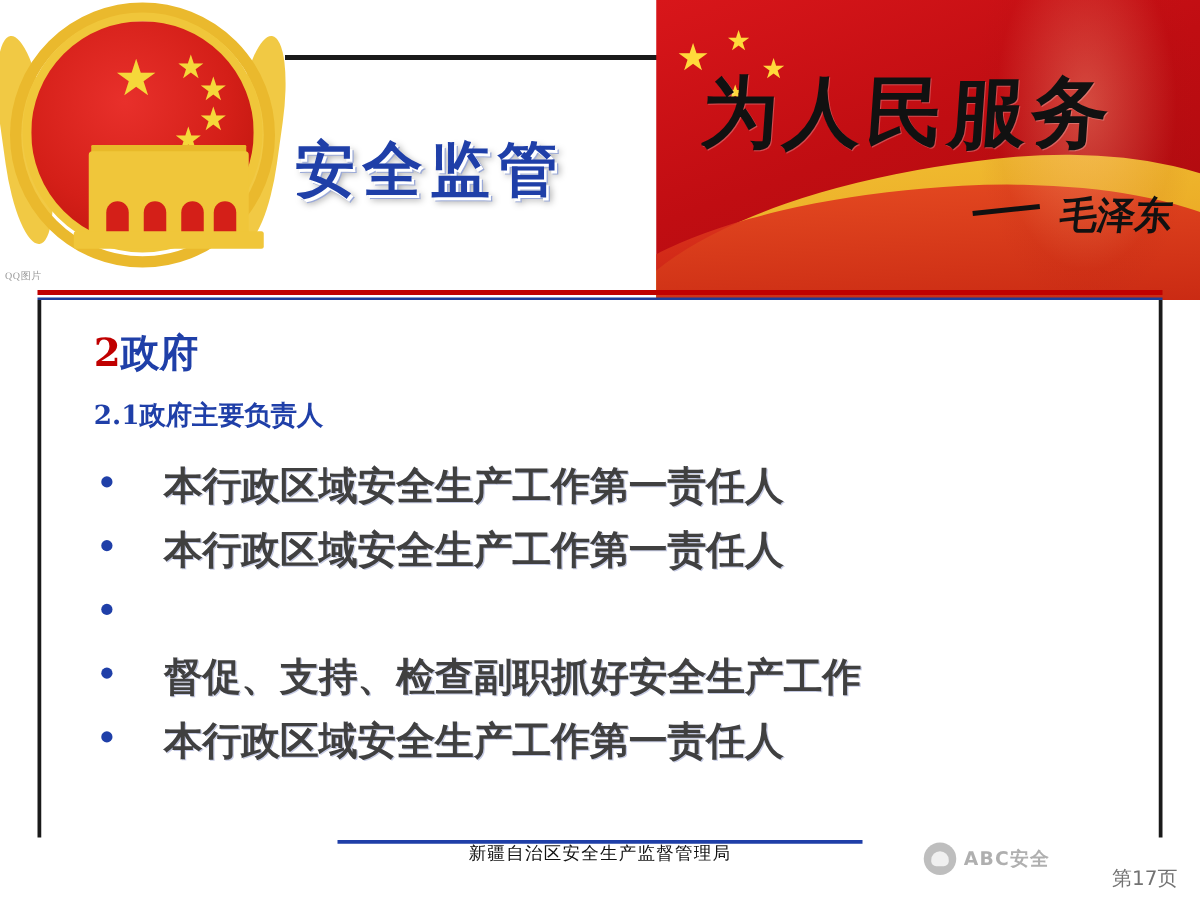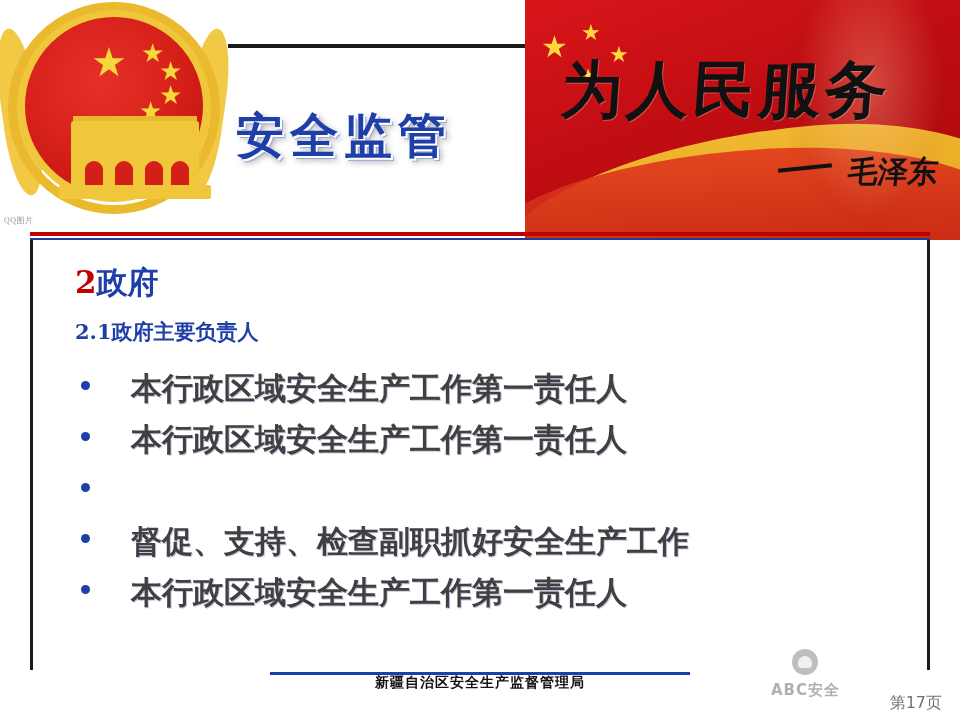--- a/index.html
+++ b/index.html
@@ -327,42 +327,41 @@
     background: #1f3fa8;
   }
   .footer-text {
     position: absolute;
     left: 0;
     top: 674px;
     width: 960px;
     text-align: center;
     font-family: "DejaVu Sans", sans-serif;
     font-size: 14px;
-    font-weight: bold;
+    font-weight: normal;
     color: #111;
     letter-spacing: 1px;
   }
   .page-num {
     position: absolute;
     right: 18px;
     bottom: 6px;
     font-family: "DejaVu Sans", sans-serif;
     font-size: 16px;
     color: #444;
     opacity: 0.75;
   }
   .wm-badge {
     position: absolute;
     right: 120px;
     bottom: 20px;
     display: flex;
     align-items: center;
     gap: 6px;
     opacity: 0.55;
-    flex-direction: column;
   }
   .wm-circle {
     width: 26px;
     height: 26px;
     border-radius: 50%;
     background: #8a8a8a;
     position: relative;
   }
   .wm-circle::after {
     content: "";

